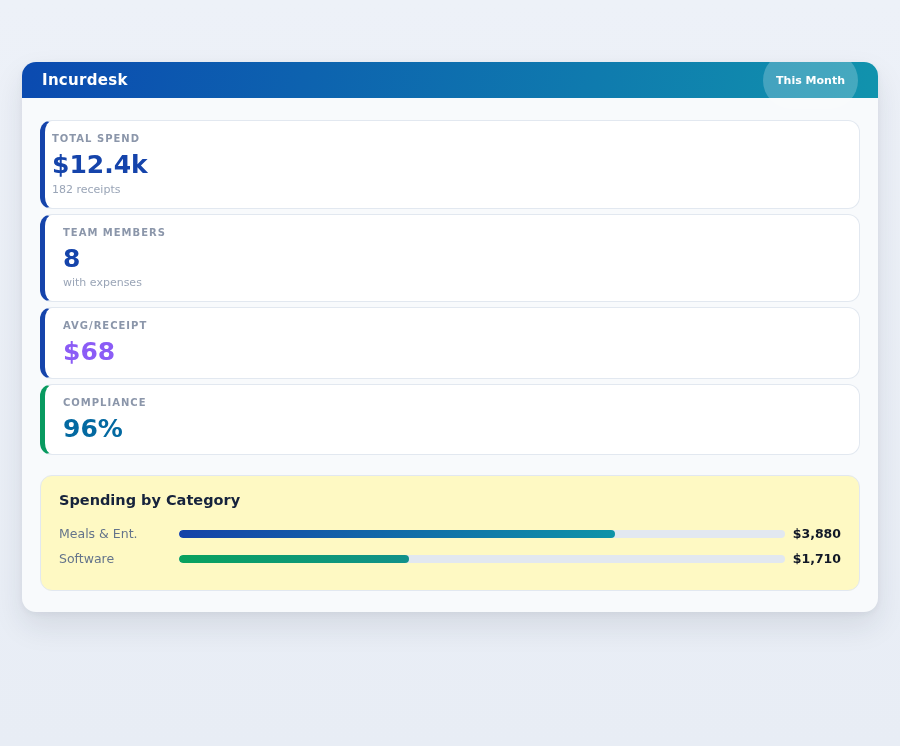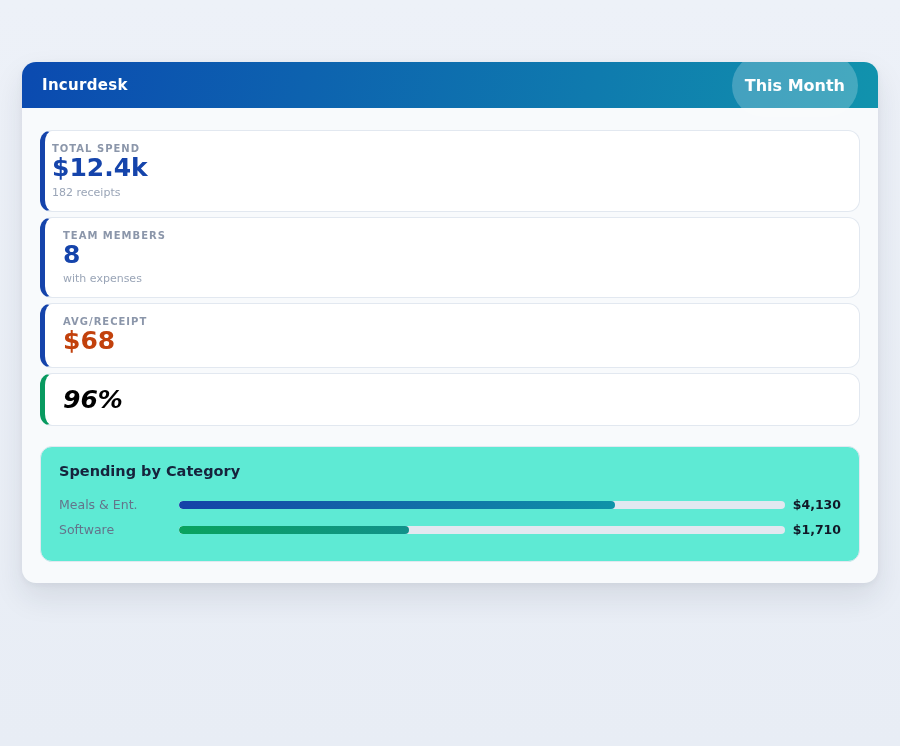--- a/index.html
+++ b/index.html
@@ -11,37 +11,37 @@
   }
   .panel {
     width: 856px;
     margin: 62px 22px 0 22px;
     background: #f8fafc;
     border-radius: 14px;
     box-shadow: 0 14px 30px rgba(30, 41, 59, 0.10), 0 2px 6px rgba(30,41,59,0.05);
     overflow: hidden;
   }
   .app-header {
-    height: 46px;
+    height: 36px;
     display: flex;
     align-items: center;
     padding: 0 20px;
     background: linear-gradient(100deg, #0b4ab0 0%, #1193ad 100%);
   }
   .app-title {
     color: #ffffff;
     font-size: 15px;
     font-weight: bold;
     letter-spacing: 0.3px;
   }
   .period-pill {
     margin-left: auto;
     background: rgba(255, 255, 255, 0.22);
     color: #ffffff;
-    font-size: 16px;
+    font-size: 11px;
     font-weight: bold;
     padding: 22px 13px;
     border-radius: 999px;
     border: none;
     cursor: pointer;
     font-family: inherit;
   }
   .panel-body { padding: 22px 18px 21px 18px; }
   .stat-card {
     background: #ffffff;
@@ -52,34 +52,35 @@
     margin-bottom: 5px;
   }
   .stat-label {
     font-size: 10px;
     font-weight: bold;
     letter-spacing: 1px;
     color: #8b96aa;
     text-transform: uppercase;
   }
   .stat-value {
+    margin-top: 7px;
     font-size: 25px;
     font-weight: bold;
     line-height: 1.1;
     color: #1544ab;
   }
   .stat-sub {
     margin-top: 4px;
     font-size: 11px;
     color: #9aa5b7;
   }
   .stat-sub:empty { display: none; }
   .chart-card {
     margin-top: 20px;
-    background: #5eead4;
+    background: #fef9c3;
     border: 1px solid #e2e8f0;
     border-radius: 12px;
     padding: 16px 18px 19px 18px;
   }
   .chart-title {
     font-size: 14.5px;
     font-weight: bold;
     color: #16233c;
     margin-bottom: 13px;
   }
@@ -129,38 +130,39 @@
     </div>
 
     <div class="stat-card" style="border-left-color: rgb(21, 68, 171);">
       <div class="stat-label">TEAM MEMBERS</div>
       <div class="stat-value" style="color: rgb(21, 68, 171);">8</div>
       <div class="stat-sub">with expenses</div>
     </div>
 
     <div class="stat-card" style="border-left-color: rgb(21, 68, 171);">
       <div class="stat-label">AVG/RECEIPT</div>
-      <div class="stat-value" style="color: #c2410c;">$68</div>
+      <div class="stat-value" style="color: #8b5cf6;">$68</div>
 
     </div>
 
     <div class="stat-card" style="border-left-color: rgb(8, 154, 96);">
-      <div class="stat-value" style="color: #000000; font-style: italic;">96%</div>
+      <div class="stat-label">COMPLIANCE</div>
+      <div class="stat-value" style="color: #0369a1;">96%</div>
 
     </div>
 
     <div class="chart-card">
       <div class="chart-title">Spending by Category</div>
 
       <div class="chart-row">
         <span class="row-label">Meals &amp; Ent.</span>
         <span class="bar-track">
             <span class="bar-fill" style="display: block; width: 72%; background: linear-gradient(90deg, rgb(21, 66, 168), rgb(14, 147, 168));"></span>
           </span>
-        <span class="row-value">$4,130</span>
+        <span class="row-value">$3,880</span>
       </div>
 
 
       <div class="chart-row">
         <span class="row-label">Software</span>
         <span class="bar-track">
             <span class="bar-fill" style="display: block; width: 38%; background: linear-gradient(90deg, rgb(9, 162, 94), rgb(17, 145, 138));"></span>
           </span>
         <span class="row-value">$1,710</span>
       </div>

